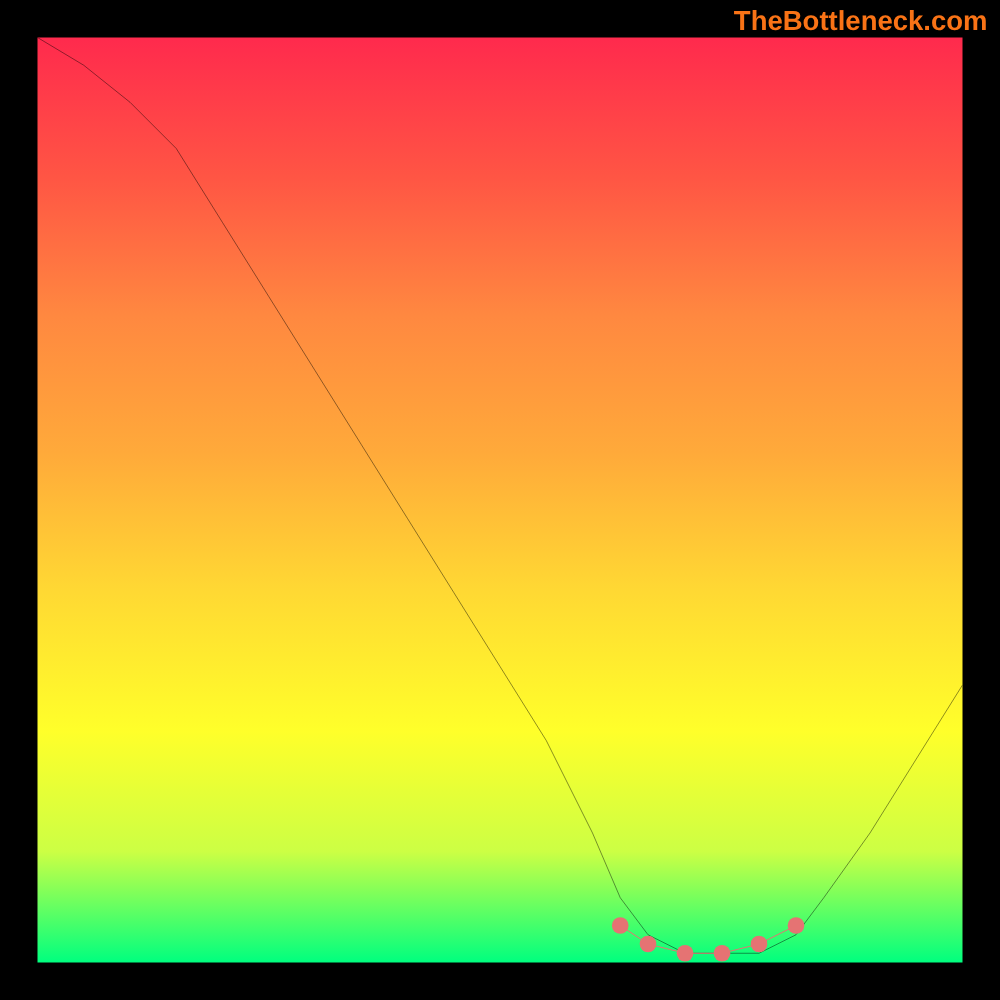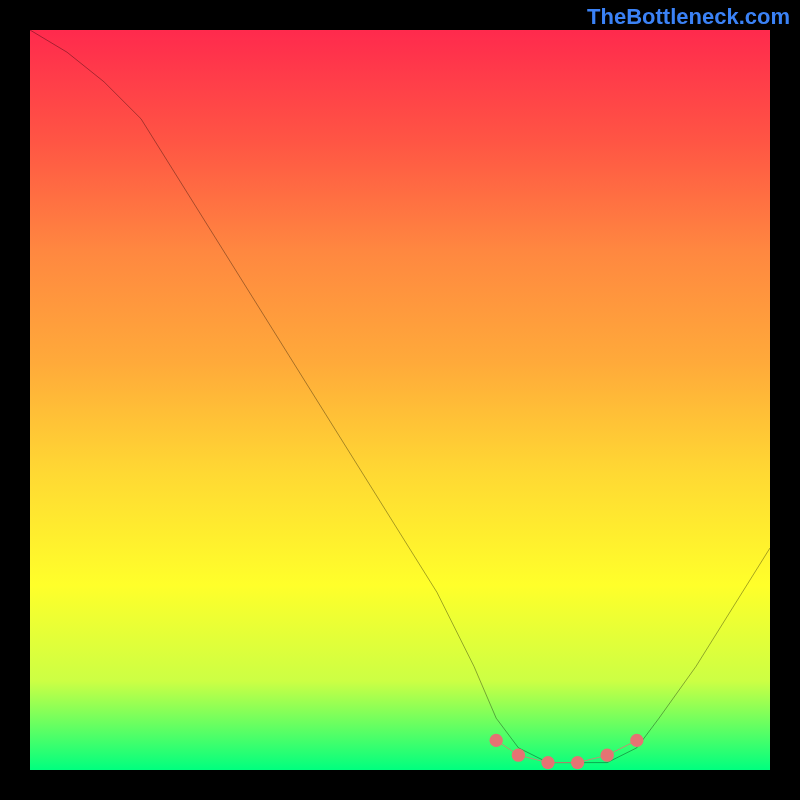--- a/index.html
+++ b/index.html
@@ -8,21 +8,21 @@
     width: 800px;
     height: 800px;
     background: #000;
     position: relative;
     font-family: Arial, sans-serif;
   }
   .watermark {
     position: absolute;
     top: 4px;
     right: 10px;
-    color: #3b82f6;
+    color: #f97316;
     font-size: 22px;
     font-weight: bold;
     z-index: 10;
   }
   .plot-area {
     position: absolute;
     left: 30px;
     top: 30px;
     width: 740px;
     height: 740px;

